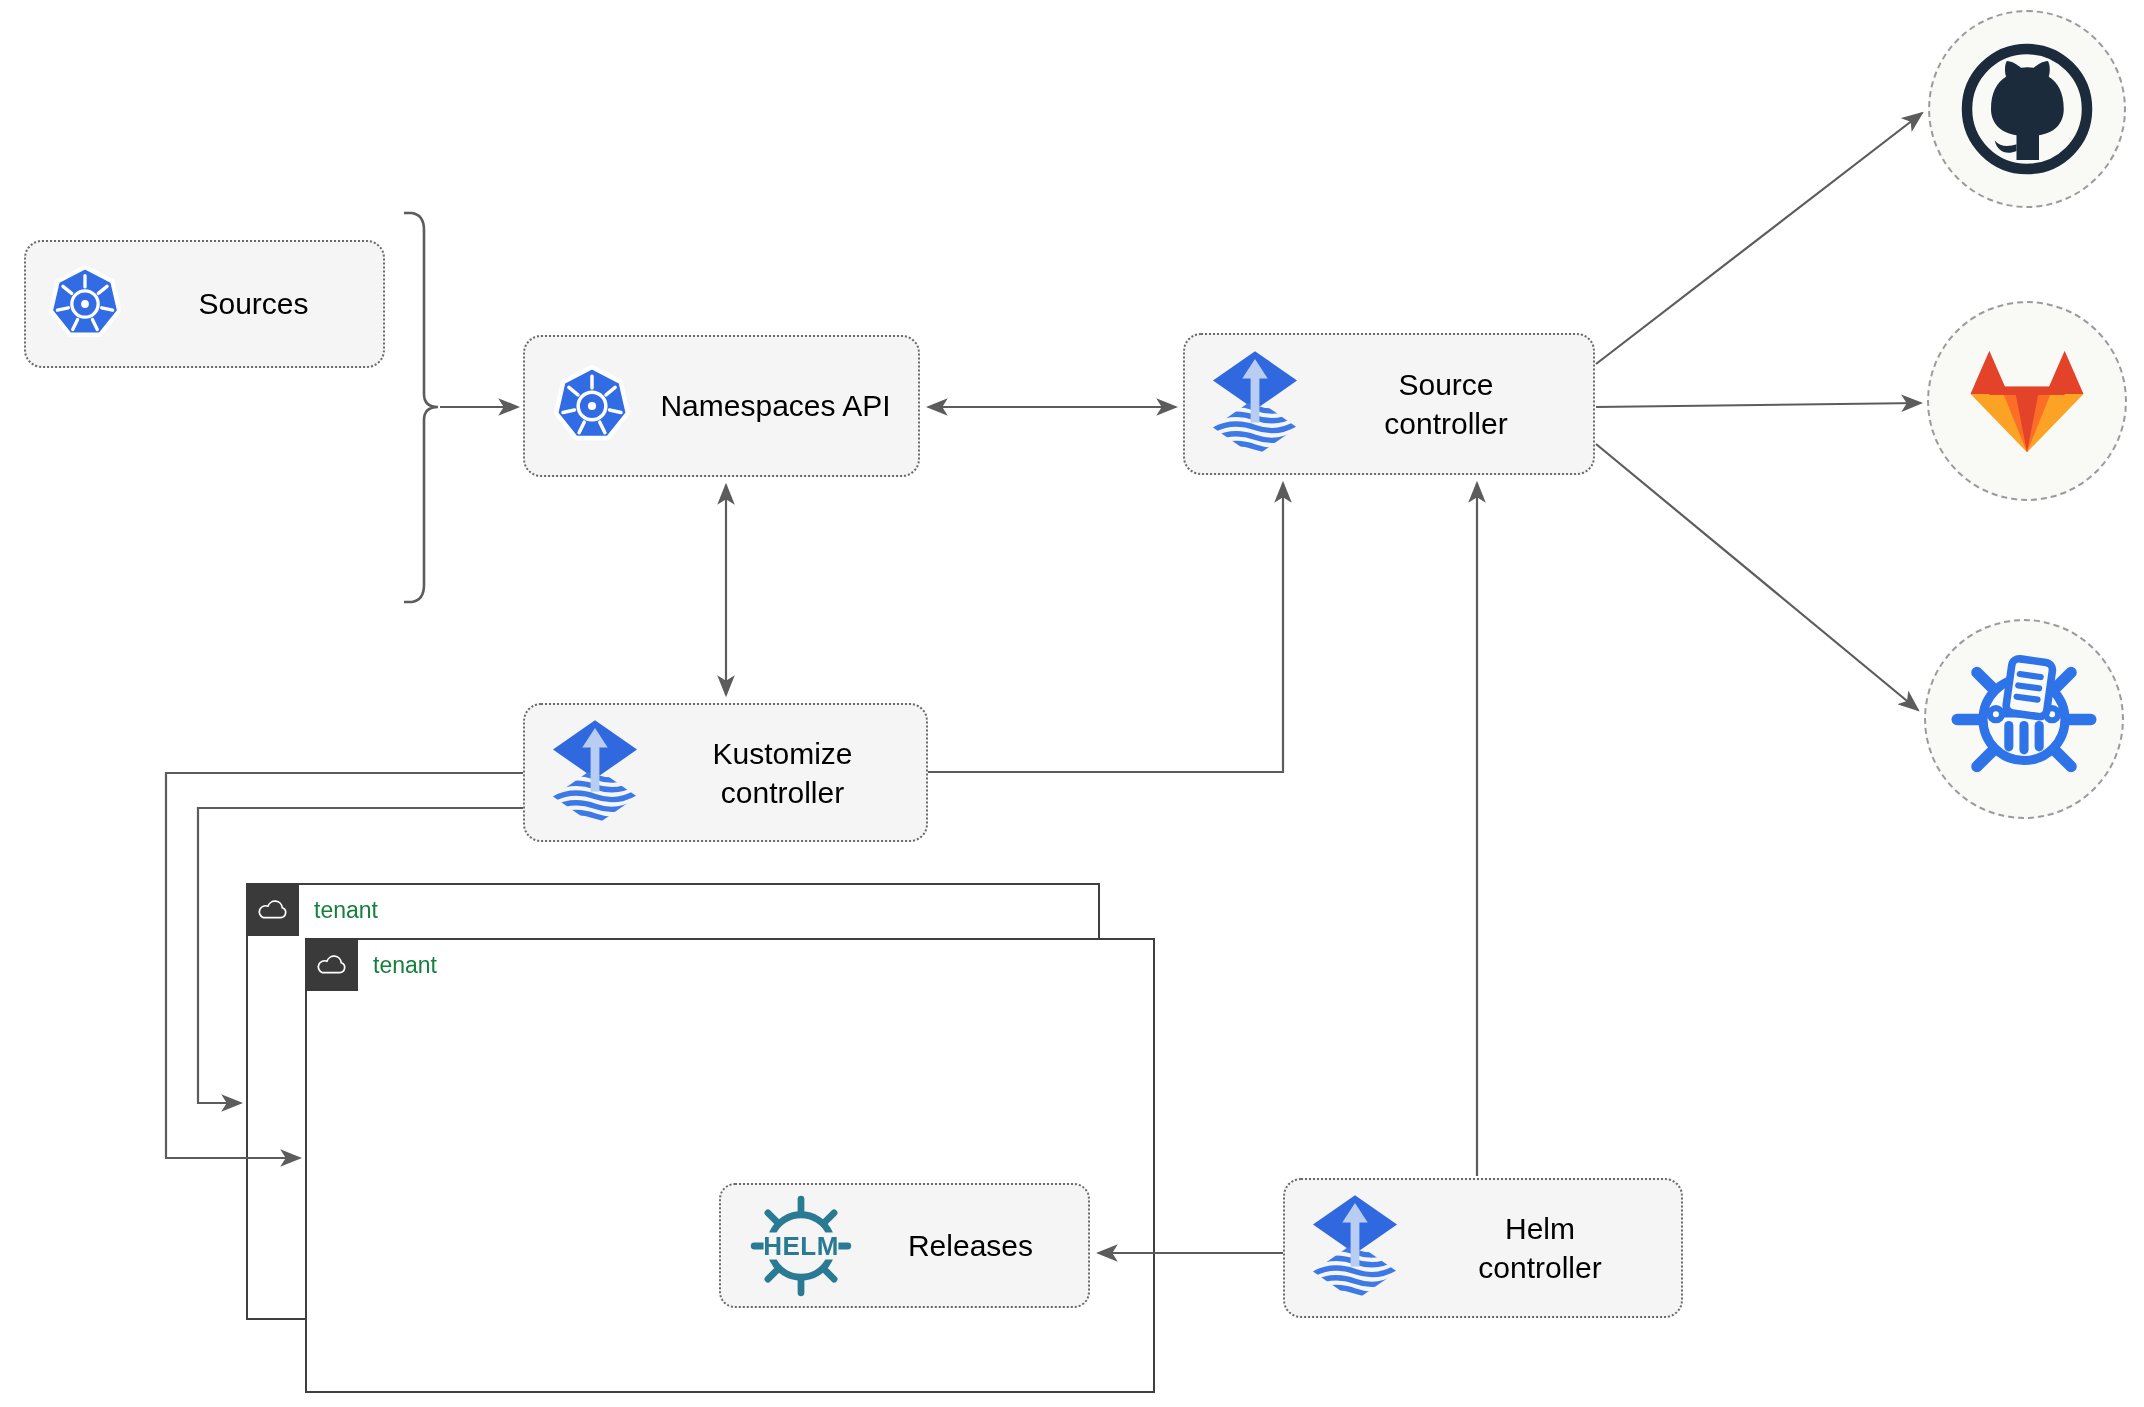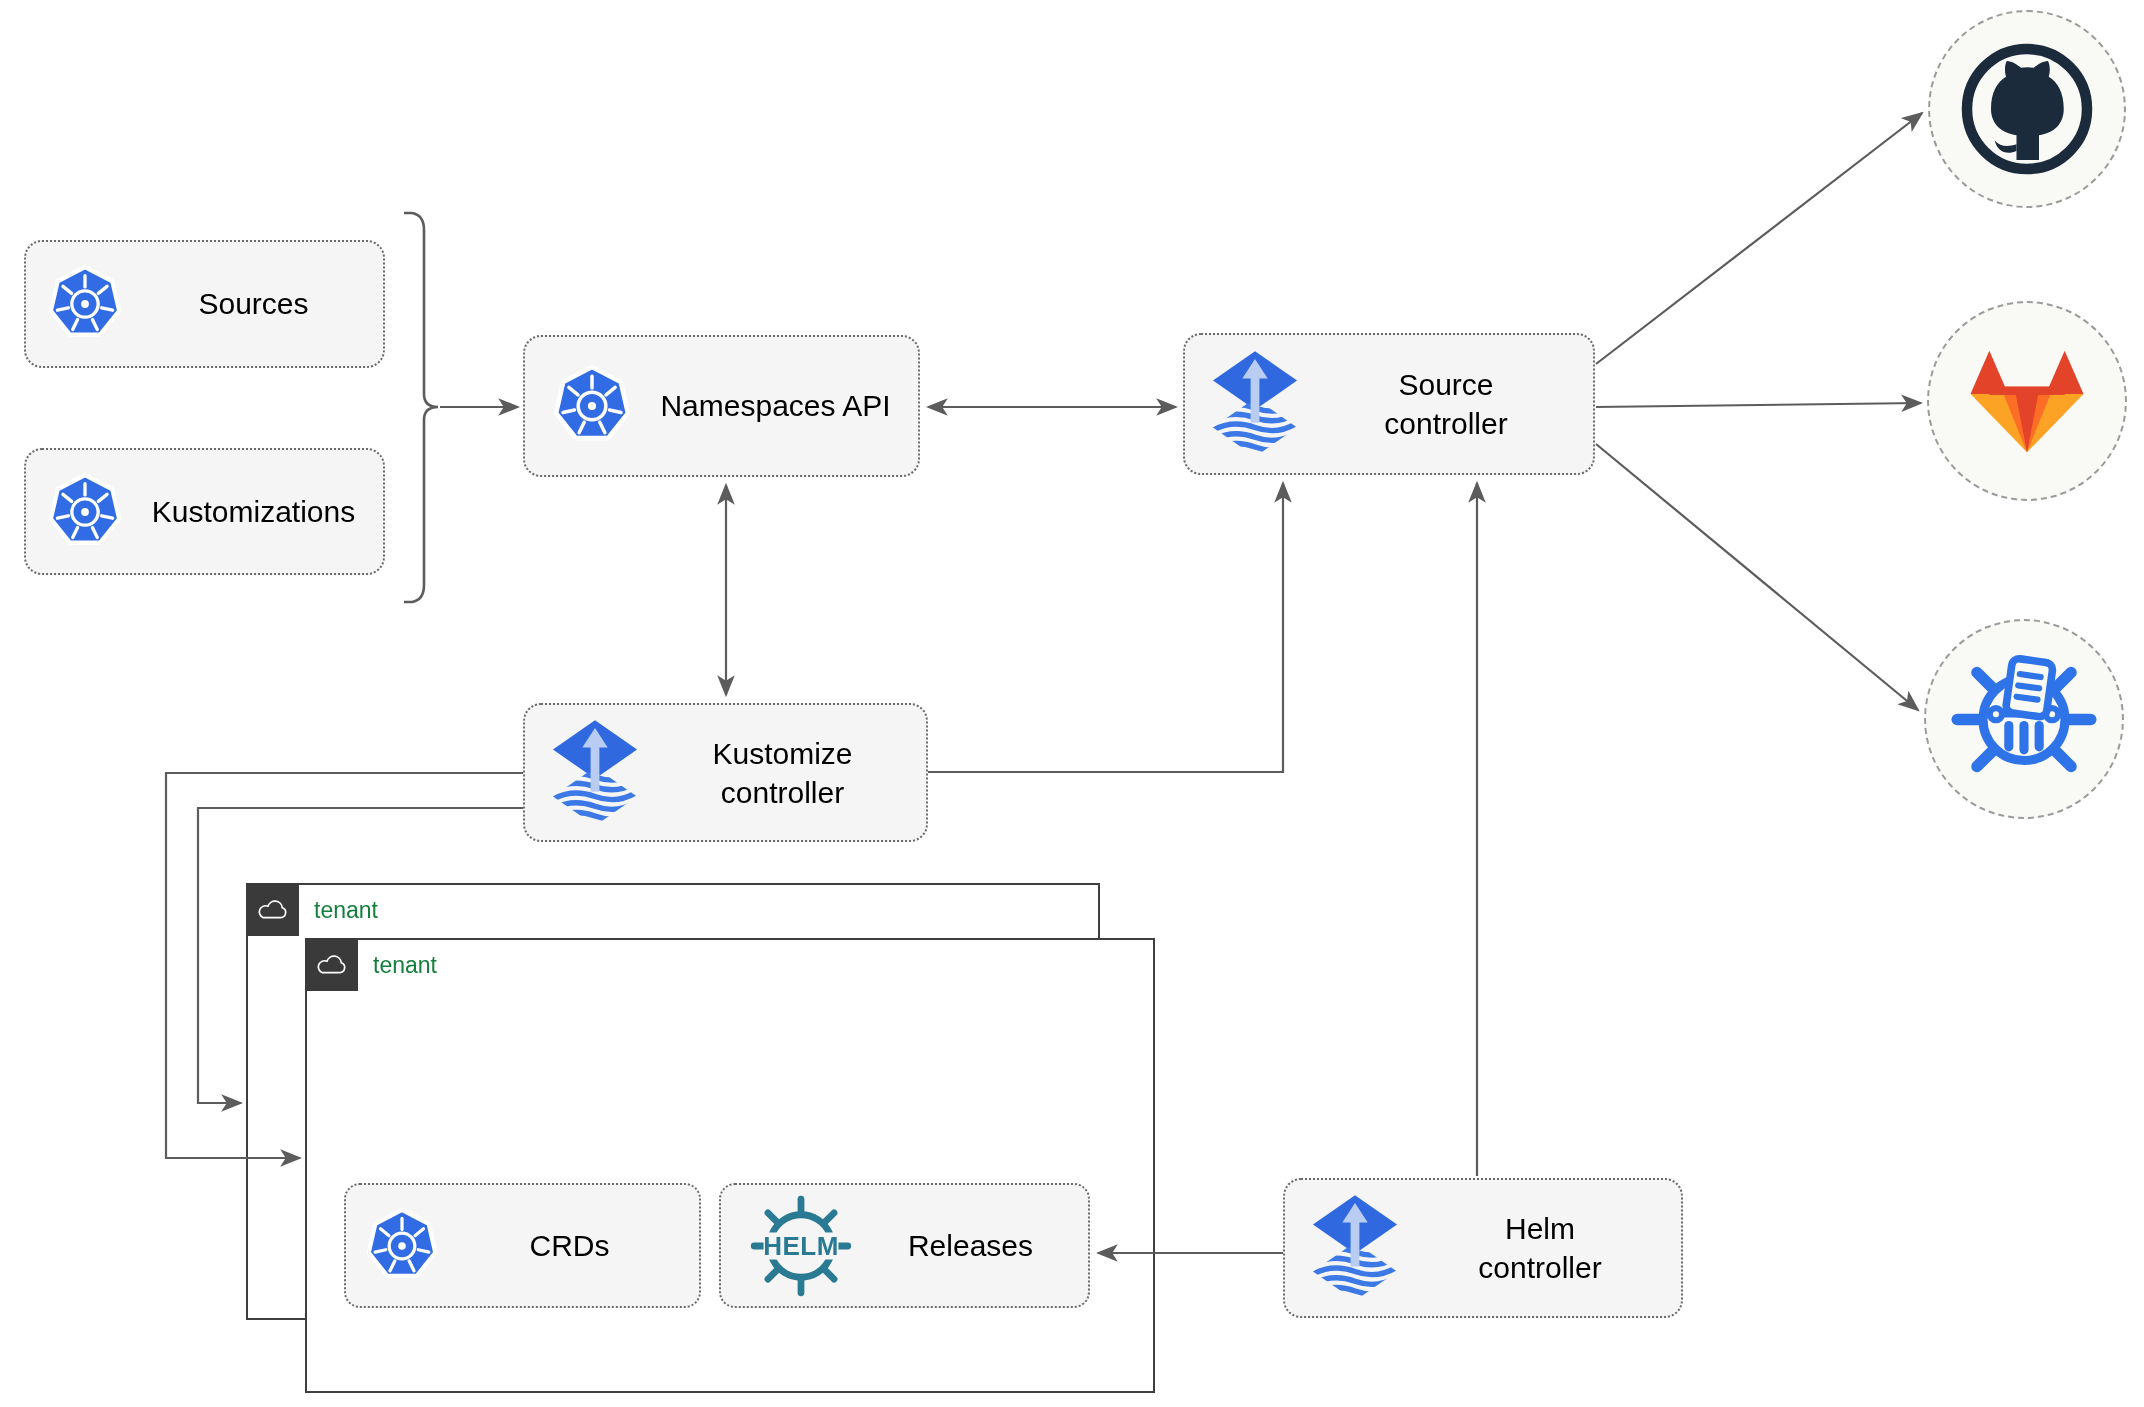--- a/index.html
+++ b/index.html
@@ -134,26 +134,20 @@
     <div class="tenant-title">tenant</div>
   </div>
 
   <div class="node" style="left:24px;top:240px;width:361px;height:128px;">
     <svg class="icon-left" style="margin-left:20px;" width="78" height="80">
         <use href="#sym-k8s"></use>
       </svg>
     <div class="node-label">Sources</div>
   </div>
 
-  <div class="node" style="left:24px;top:448px;width:361px;height:127px;">
-    <svg class="icon-left" style="margin-left:20px;" width="78" height="80">
-        <use href="#sym-k8s"></use>
-      </svg>
-    <div class="node-label">Kustomizations</div>
-  </div>
 
   <div class="node" style="left:523px;top:335px;width:397px;height:142px;">
     <svg class="icon-left" style="margin-left:26px;" width="82" height="84">
         <use href="#sym-k8s"></use>
       </svg>
     <div class="node-label">Namespaces API</div>
   </div>
 
   <div class="node" style="left:1183px;top:333px;width:412px;height:142px;">
     <svg class="icon-left" style="margin-left:26px;" width="88" height="110">
@@ -180,26 +174,20 @@
         <use href="#sym-flux"></use>
       </svg>
     <div class="node-label two-line">
       <div>Helm</div>
       <div>controller</div>
     </div>
   </div>
 
 
 
-  <div class="node" style="left:344px;top:1183px;width:357px;height:125px;border-radius:16px;">
-    <svg class="icon-left" style="margin-left:18px;" width="76" height="78">
-        <use href="#sym-k8s"></use>
-      </svg>
-    <div class="node-label">CRDs</div>
-  </div>
 
   <div class="node" style="left:719px;top:1183px;width:371px;height:125px;border-radius:16px;">
     <svg class="icon-left" style="margin-left:28px;" width="104" height="104" viewBox="0 0 100 100">
       <g stroke="#2a7a94" stroke-width="6.5" fill="none" stroke-linecap="round">
         <path d="M22.8,37.3 A30,30 0 0 1 77.2,37.3"></path>
         <path d="M22.8,62.7 A30,30 0 0 0 77.2,62.7"></path>
         <line x1="81" y1="50" x2="95" y2="50"></line>
         <line x1="71.9" y1="28.1" x2="81.8" y2="18.2"></line>
         <line x1="50" y1="19" x2="50" y2="5"></line>
         <line x1="28.1" y1="28.1" x2="18.2" y2="18.2"></line>

